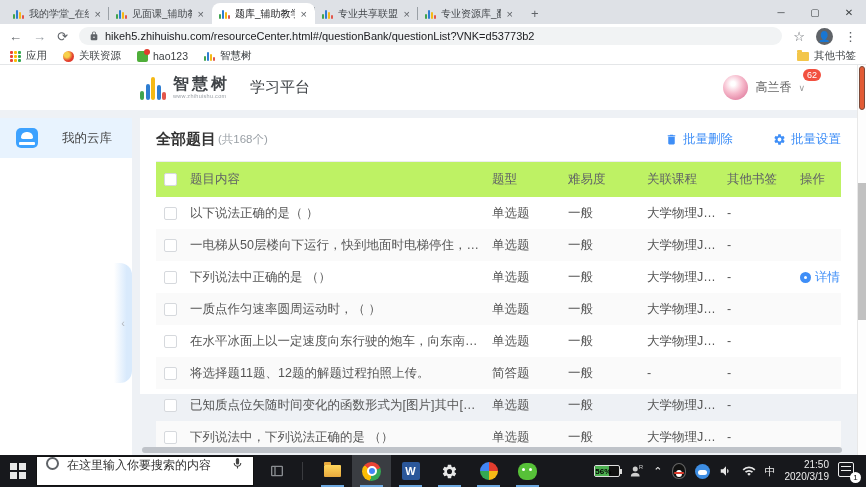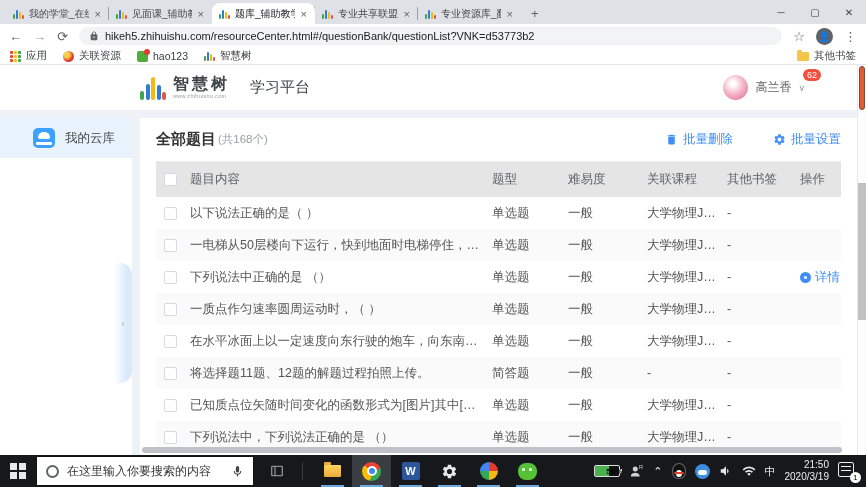--- a/index.html
+++ b/index.html
@@ -57,77 +57,77 @@
   .product-name { margin-left:20px; font-size:15px; color:#3f4347; }
   .userbox { position:absolute; right:52px; top:0; height:45px; display:flex; align-items:center; gap:7px; }
   .user-ava { width:25px; height:25px; border-radius:50%; background:radial-gradient(circle at 40% 35%, #ffffff 10%, #f6b9cb 45%, #e58ba9 75%, #b86e8d 100%); }
   .user-name { font-size:12px; color:#666; }
   .user-caret { color:#999; font-size:9px; }
   .user-badge { position:absolute; top:4px; right:-16px; background:#f2503f; color:#fff; font-size:9px; line-height:12px; padding:0 4px; border-radius:7px; }
 
   
   .content { position:absolute; top:110px; left:0; width:857px; height:345px; background:#eef1f5; }
   .sidebar { position:absolute; left:0; top:8px; width:132px; height:337px; background:#fff; }
-  .side-item { height:40px; background:#e8f3fe; display:flex; align-items:center; gap:10px; padding-left:33px; font-size:12.5px; color:#444; }
+  .side-item { height:40px; background:#e8f3fe; display:flex; align-items:center; gap:24px; padding-left:16px; font-size:12.5px; color:#444; }
   .side-ic { width:22px; height:20px; background:#3da2ff; border-radius:5px; position:relative; flex:none; }
   .side-ic::before { content:""; position:absolute; left:5px; top:4px; width:12px; height:7px; background:#fff; border-radius:6px 6px 2px 2px; }
   .side-ic::after { content:""; position:absolute; left:3px; bottom:3px; width:16px; height:3px; background:#fff; border-radius:1px; }
   .collapse-tab { position:absolute; left:114px; top:145px; width:18px; height:120px; background:linear-gradient(to right, rgba(216,234,252,0), #d9eafc 70%); border-radius:0 12px 12px 0; display:flex; align-items:center; justify-content:center; color:#b3b7bd; font-size:11px; }
 
-  .main { position:absolute; left:140px; top:8px; width:717px; height:337px; background:#fff; padding:0 16px; }
+  .main { position:absolute; left:140px; top:8px; width:717px; height:276px; background:#fff; padding:0 16px; }
   .main-titlerow { height:44px; display:flex; align-items:center; border-bottom:1px solid #ebedf0; }
   .main-title { font-size:15px; font-weight:bold; color:#333; }
   .main-count { font-size:11.5px; color:#9aa0a6; margin-left:2px; }
   .batch-actions { margin-left:auto; display:flex; align-items:center; gap:40px; }
   .batch-btn { display:flex; align-items:center; gap:5px; color:#3e8ef7; font-size:12.5px; white-space:nowrap; }
 
   .tgrid { display:grid; grid-template-columns:34px 302px 76px 79px 80px 73px auto; align-items:center; }
-  .thead { height:35px; background:#e5e5e5; color:#606266; font-size:12.5px; }
+  .thead { height:35px; background:#bef264; color:#606266; font-size:12.5px; }
   .trow { height:32px; color:#555; font-size:12.5px; }
   .trow.alt { background:#fafafa; }
   .cb { width:13px; height:13px; border:1px solid #d6d9dd; border-radius:2px; background:#fff; margin-left:8px; }
   .cell { white-space:nowrap; overflow:hidden; text-overflow:ellipsis; padding-right:8px; }
   .detail-link { display:flex; align-items:center; gap:4px; color:#3e8ef7; }
   .eye-dot { width:11px; height:11px; border-radius:50%; background:#3e8ef7; position:relative; flex:none; }
   .eye-dot::after { content:""; position:absolute; left:4px; top:4px; width:3px; height:3px; border-radius:50%; background:#fff; }
 
   .hscroll-thumb { position:absolute; left:2px; bottom:2px; width:700px; height:6px; background:#bfc3c9; border-radius:3px; }
 
   
   .vtrack { position:absolute; top:65px; right:0; width:9px; height:390px; background:#fdfdfd; border-left:1px solid #e8e8e8; }
   .vthumb-orange { position:absolute; top:1px; right:1px; width:6px; height:44px; background:#e25b35; border:1px solid #7a4a3a; border-radius:4px; }
   .vthumb-gray { position:absolute; top:118px; right:0; width:8px; height:137px; background:#c1c1c1; }
 
   
   .taskbar { position:absolute; bottom:0; left:0; width:866px; height:32px; background:#17181c; display:flex; align-items:center; color:#e8e8e8; }
   .startbtn { width:36px; height:32px; display:flex; align-items:center; justify-content:center; }
   .winlogo { display:grid; grid-template-columns:7px 7px; grid-template-rows:7px 7px; gap:1.5px; }
   .winlogo i { background:#e8e8e8; }
-  .searchbox { width:218px; height:30px; background:#fff; border:1px solid #111; display:flex; align-items:center; gap:8px; padding:0 9px; color:#333; font-size:12px; white-space:nowrap; }
+  .searchbox { width:218px; height:30px; background:#fff; border:1px solid #111; display:flex; align-items:flex-start; gap:8px; padding:0 9px; color:#333; font-size:12px; white-space:nowrap; }
   .cortana-ring { width:13px; height:13px; border:2px solid #5f6368; border-radius:50%; flex:none; }
   .search-text { flex:1; overflow:hidden; }
   .taskview { width:30px; display:flex; justify-content:center; margin-left:8px; }
   .tb-sep { width:1px; height:18px; background:#3a3b3f; margin:0 10px; }
   .pin { width:39px; height:32px; display:flex; align-items:center; justify-content:center; position:relative; }
   .pin::after { content:""; position:absolute; bottom:0; left:8px; right:8px; height:2px; background:#6da8e0; }
   .pin.active { background:#3a3d42; }
   .ic-folder { width:17px; height:12px; background:linear-gradient(#ffd65c,#e8a93d); border-radius:1px; position:relative; }
   .ic-folder::before { content:""; position:absolute; top:-3px; left:0; width:7px; height:3px; background:#e8a93d; border-radius:1px 1px 0 0; }
   .ic-chrome { width:19px; height:19px; border-radius:50%; background:conic-gradient(from -50deg, #ea4335 0 33%, #34a853 0 66%, #fbbc05 0 100%); position:relative; }
   .ic-chrome::after { content:""; position:absolute; left:4.5px; top:4.5px; width:10px; height:10px; border-radius:50%; background:#4285f4; border:2px solid #fff; box-sizing:border-box; }
   .ic-word { width:18px; height:18px; background:#2b579a; border-radius:2px; color:#fff; font-weight:bold; font-size:11px; display:flex; align-items:center; justify-content:center; }
   .ic-colorful { width:18px; height:18px; border-radius:50%; background:conic-gradient(#e23c2e 0 25%, #f5b916 0 50%, #34a853 0 75%, #4285f4 0 100%); }
   .ic-wechat { width:19px; height:17px; background:#57c138; border-radius:8px; position:relative; }
   .ic-wechat::before { content:""; position:absolute; left:4px; top:5px; width:3px; height:3px; background:#fff; border-radius:50%; }
   .ic-wechat::after { content:""; position:absolute; left:11px; top:5px; width:3px; height:3px; background:#fff; border-radius:50%; }
   .tray { margin-left:auto; display:flex; align-items:center; gap:9px; padding-right:8px; }
   .battery { width:26px; height:12px; border:1px solid #ddd; border-radius:2px; position:relative; background:#111; }
   .battery::after { content:""; position:absolute; right:-3px; top:3px; width:2px; height:5px; background:#ddd; }
   .battery-fill { position:absolute; left:0; top:0; bottom:0; width:56%; background:#4caf50; }
-  .battery-label { position:absolute; left:11px; top:1px; font-size:8px; color:#000; z-index:2; font-weight:bold; }
+  .battery-label { position:absolute; left:0; top:1px; font-size:8px; color:#000; z-index:2; font-weight:bold; }
   .tray-txt { font-size:11px; color:#eee; }
   .ic-qq { width:14px; height:16px; background:#111; border:1px solid #666; border-radius:50% 50% 45% 45%; position:relative; }
   .ic-qq::before { content:""; position:absolute; left:3px; bottom:1px; width:6px; height:7px; background:#fff; border-radius:50%; }
   .ic-qq::after { content:""; position:absolute; left:1px; top:8px; width:10px; height:2px; background:#e23c2e; border-radius:1px; }
   .ic-cloudapp { width:15px; height:15px; border-radius:50%; background:#3d8de3; position:relative; }
   .ic-cloudapp::after { content:""; position:absolute; left:3px; top:6px; width:9px; height:5px; background:#fff; border-radius:4px; }
   .clock { text-align:right; font-size:10px; line-height:1.25; color:#eee; }
   .notif { position:relative; width:20px; height:18px; }
   .notif-box { width:16px; height:15px; border:1px solid #eee; border-radius:2px; }
   .notif-box i { display:block; height:1px; background:#eee; margin:3px 2px 0 2px; }

